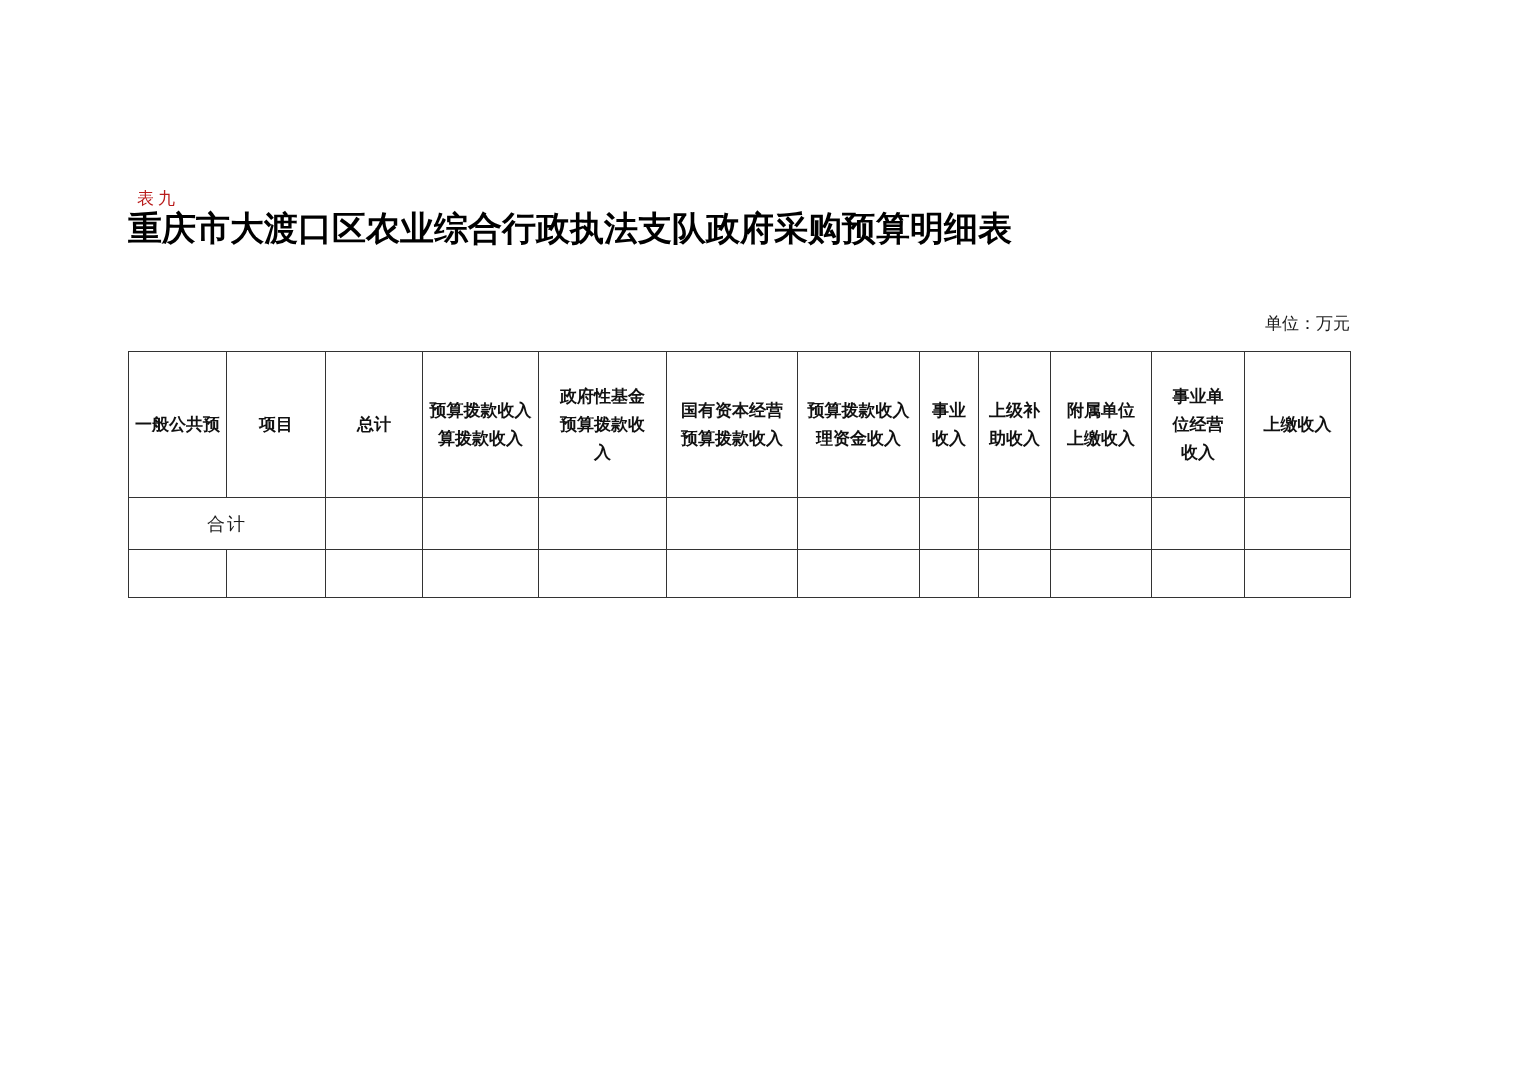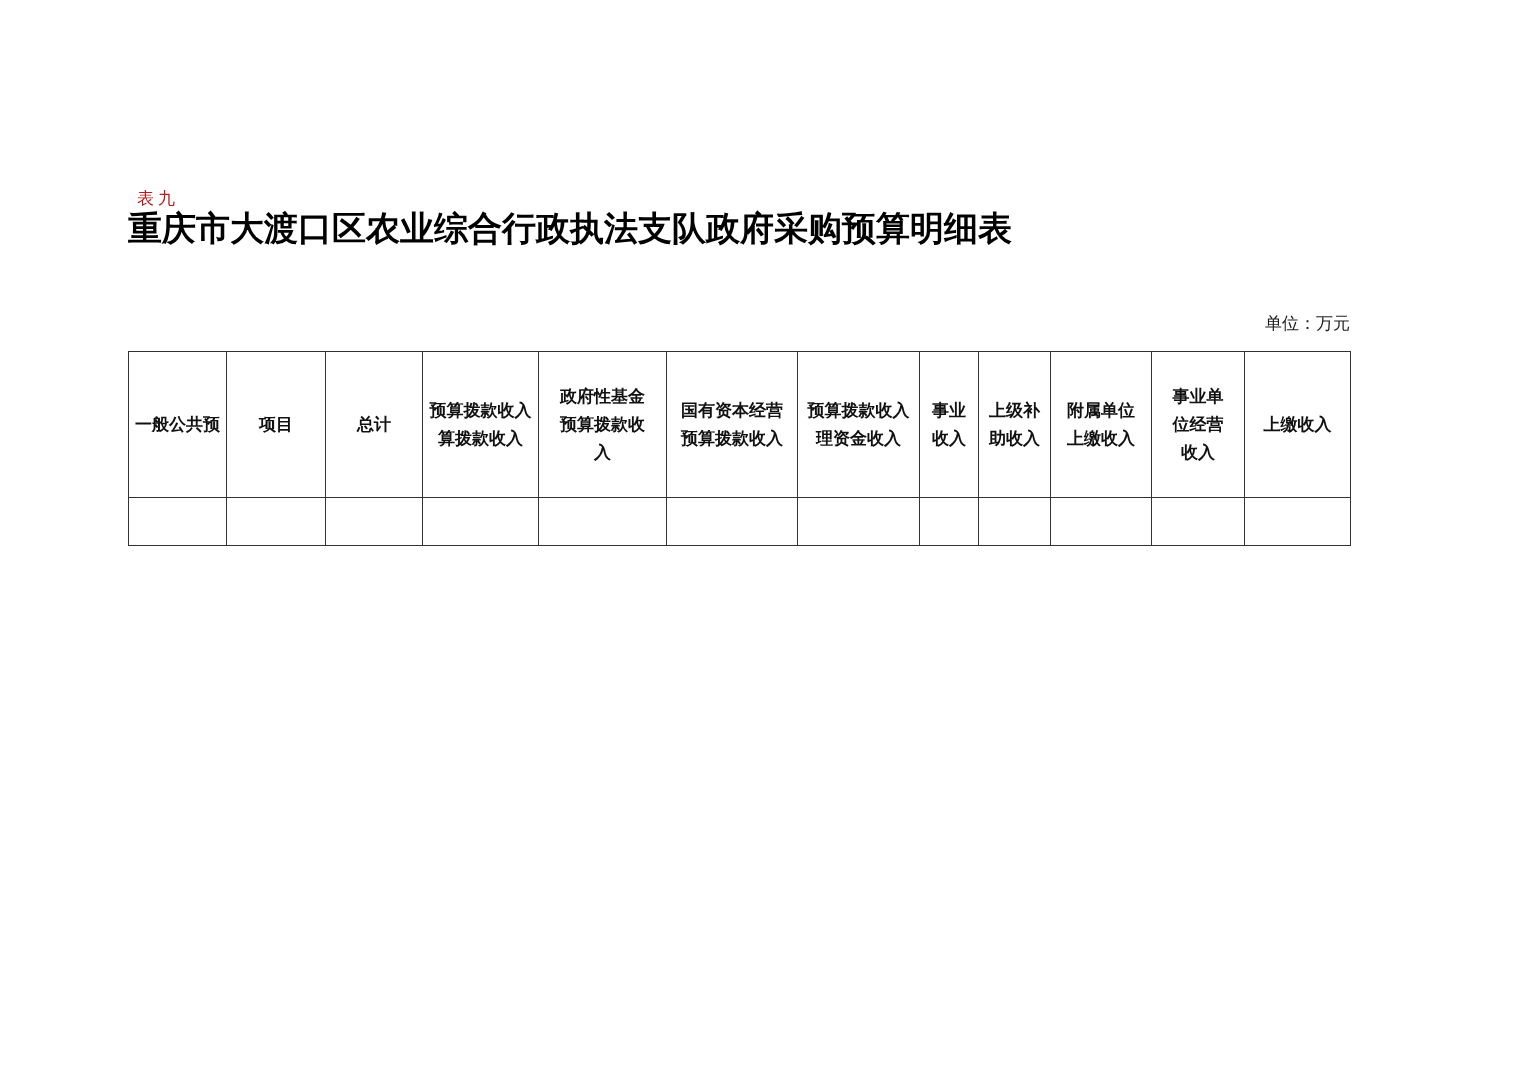--- a/index.html
+++ b/index.html
@@ -133,20 +133,33 @@
 助收入</th>
       <th>附属单位
 上缴收入</th>
       <th>事业单
 位经营
 收入</th>
       <th>上缴收入</th>
     </tr>
   </thead>
   <tbody>
+    <tr class="total-row">
+      <td class="total-label-cell" colspan="2">合计</td>
+      <td></td>
+      <td></td>
+      <td></td>
+      <td></td>
+      <td></td>
+      <td></td>
+      <td></td>
+      <td></td>
+      <td></td>
+      <td></td>
+    </tr>
     <tr class="blank-row">
       <td></td>
       <td></td>
       <td></td>
       <td></td>
       <td></td>
       <td></td>
       <td></td>
       <td></td>
       <td></td>

